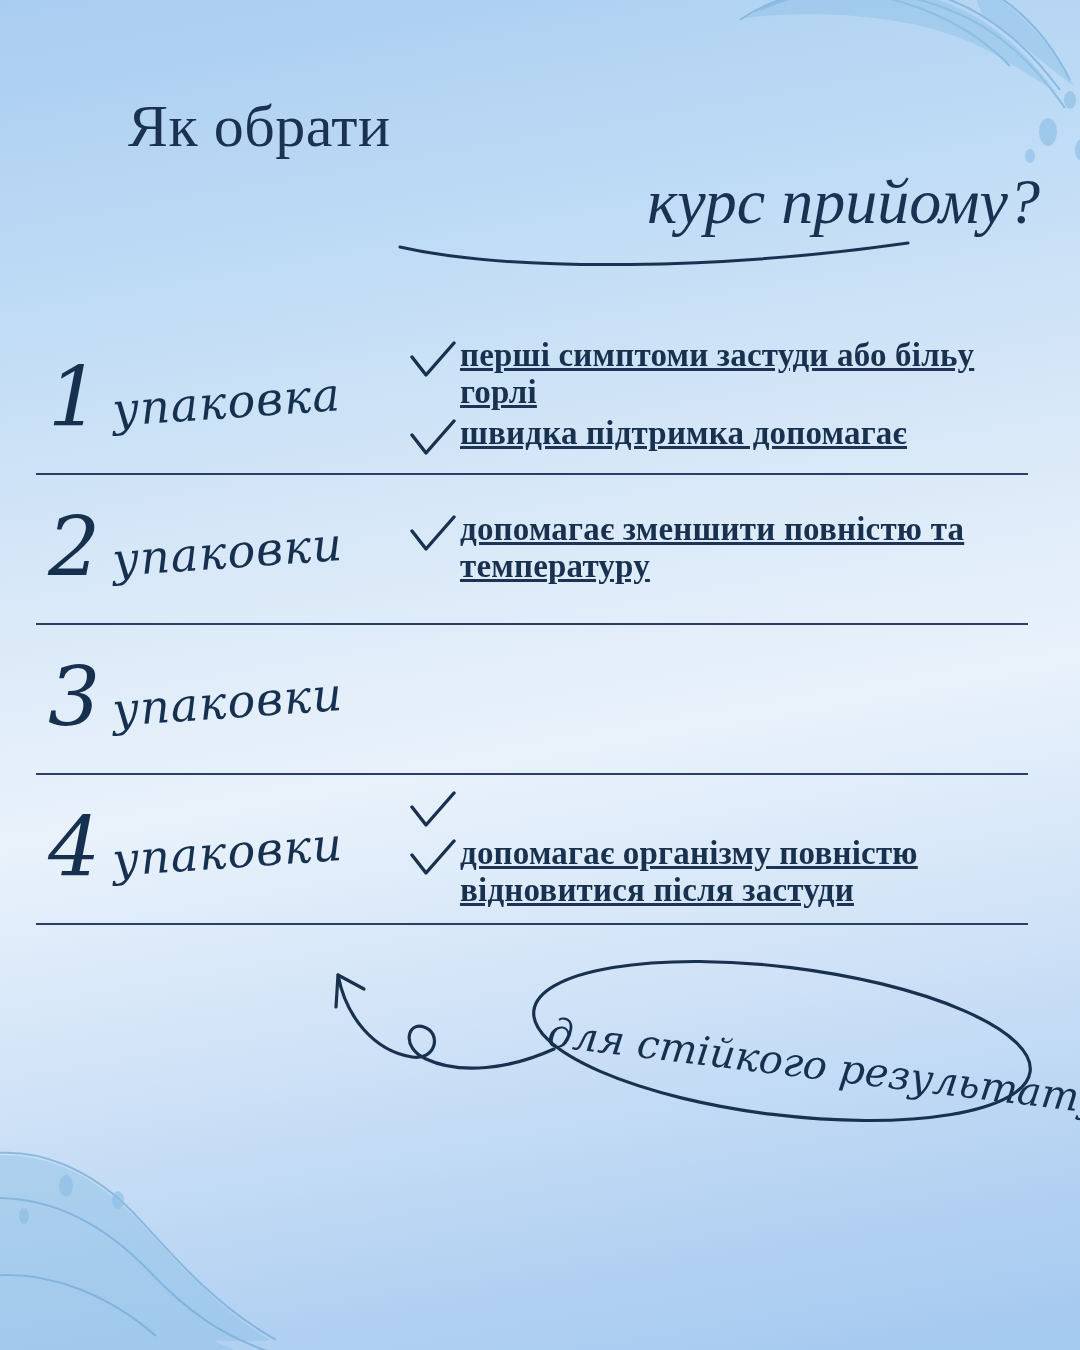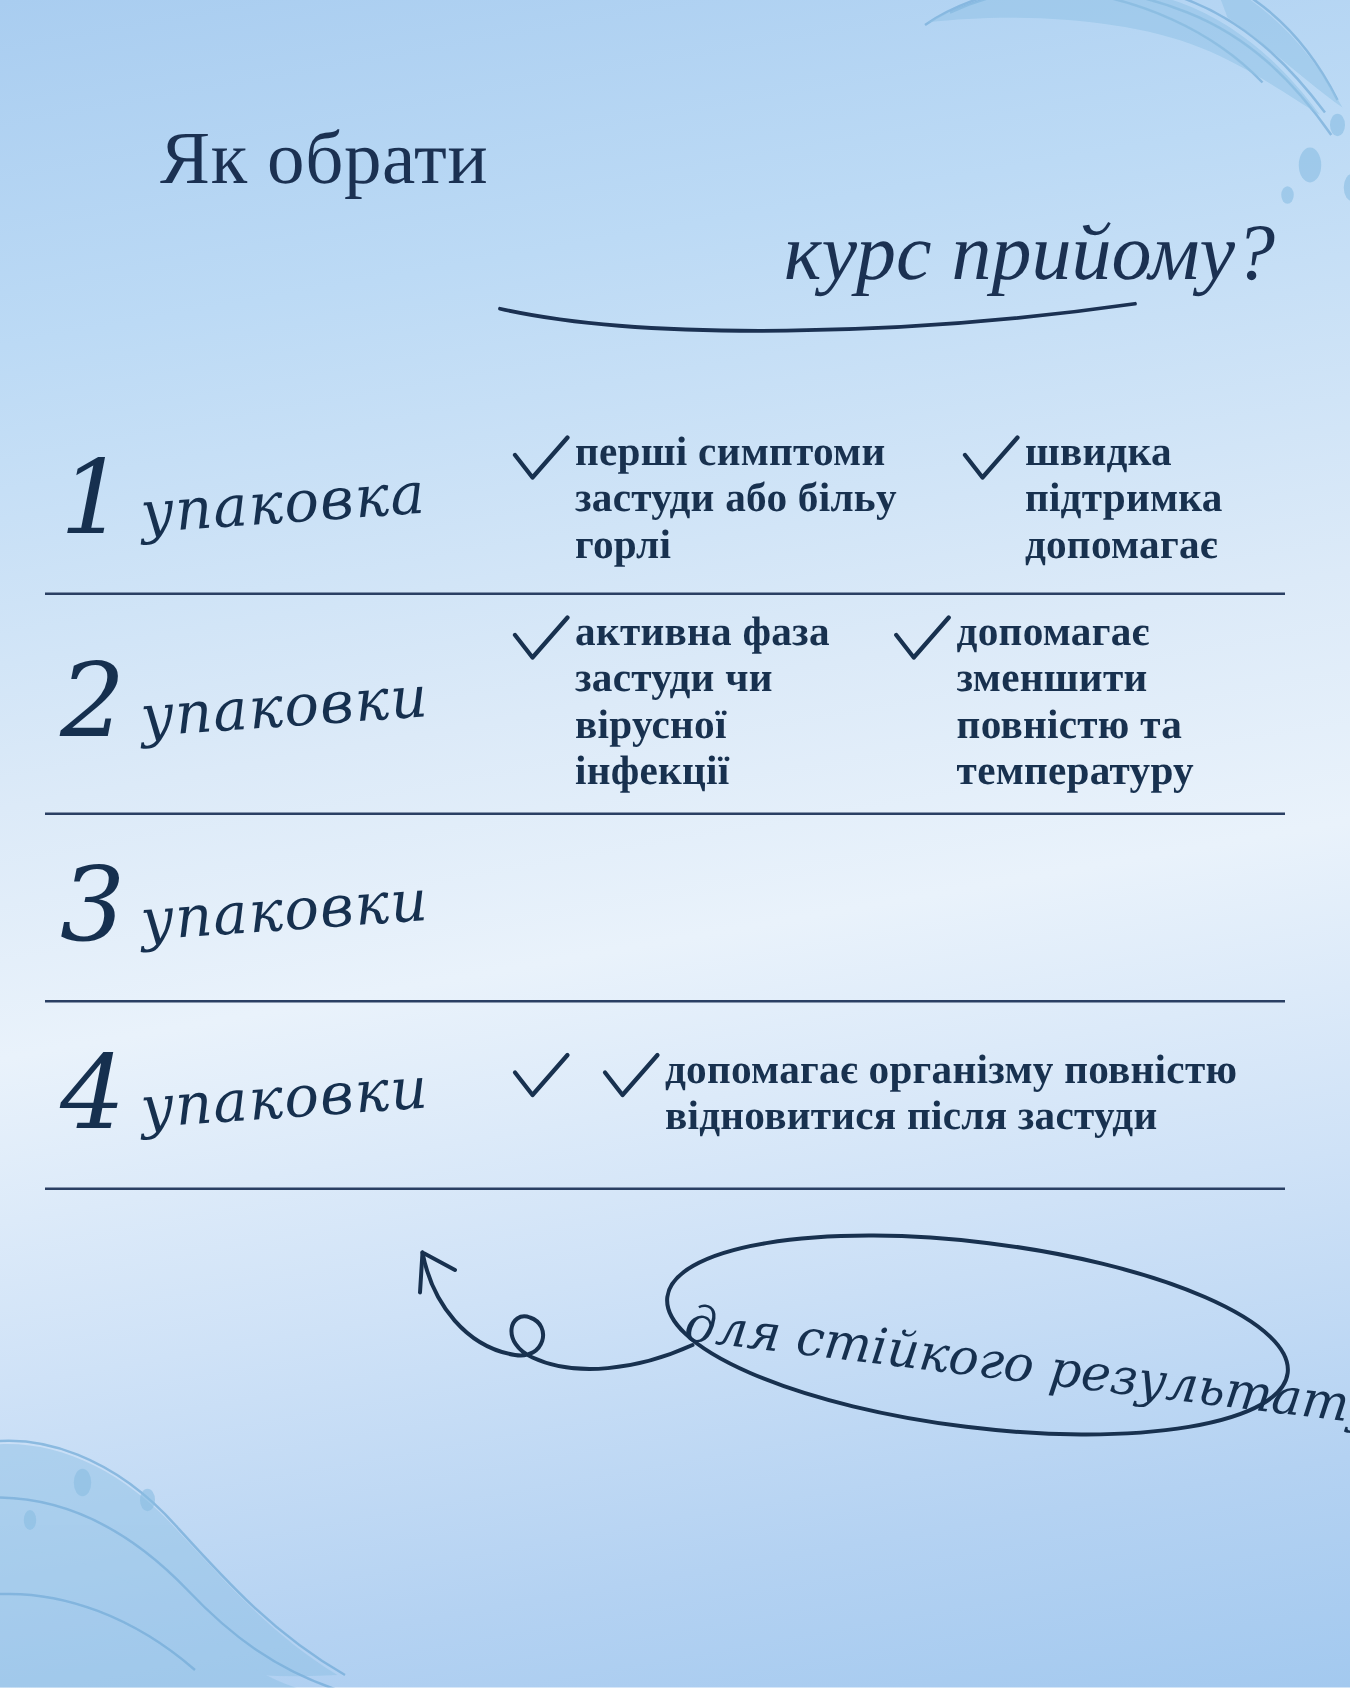--- a/index.html
+++ b/index.html
@@ -33,21 +33,21 @@
     bottom: -10px;
     left: -30px;
     width: 420px;
     height: 320px;
     opacity: .85;
   }
 
   
   .header {
     position: relative;
-    padding: 96px 60px 0 128px;
+    padding: 96px 40px 0 128px;
   }
   .title-line1 {
     font-size: 60px;
     letter-spacing: .5px;
     line-height: 1;
     color: #1b3152;
   }
   .title-line2 {
     font-style: italic;
     font-size: 64px;
@@ -102,24 +102,25 @@
     margin-left: 14px;
     color: #16304f;
     transform: rotate(-4deg);
     transform-origin: left bottom;
     letter-spacing: 1px;
   }
 
   .row-items {
     flex: 1 1 auto;
     display: flex;
-    flex-direction: row;
+    flex-direction: column;
     justify-content: center;
-    gap: 18px;
+    gap: 4px;
     padding-left: 10px;
+    text-decoration: underline;
   }
   .item {
     display: flex;
     align-items: flex-start;
   }
   .check {
     flex: 0 0 54px;
     width: 54px;
     height: 40px;
     margin-top: 4px;
@@ -237,26 +238,20 @@
       </div>
     </div>
   </div>
 
   <div class="row">
     <div class="row-label">
       <span class="row-num">2</span>
       <span class="row-word">упаковки</span>
     </div>
     <div class="row-items">
-      <div class="item">
-        <svg class="check" viewBox="0 0 54 40" xmlns="http://www.w3.org/2000/svg">
-          <path d="M6 16 L20 34 L48 2" fill="none" stroke="#18314f" stroke-width="3.4" stroke-linecap="round" stroke-linejoin="round"></path>
-        </svg>
-        <span class="item-text">активна фаза застуди чи вірусної інфекції</span>
-      </div>
       <div class="item">
         <svg class="check" viewBox="0 0 54 40" xmlns="http://www.w3.org/2000/svg">
           <path d="M6 16 L20 34 L48 2" fill="none" stroke="#18314f" stroke-width="3.4" stroke-linecap="round" stroke-linejoin="round"></path>
         </svg>
         <span class="item-text">допомагає зменшити повністю та температуру</span>
       </div>
     </div>
   </div>
 
   <div class="row">

